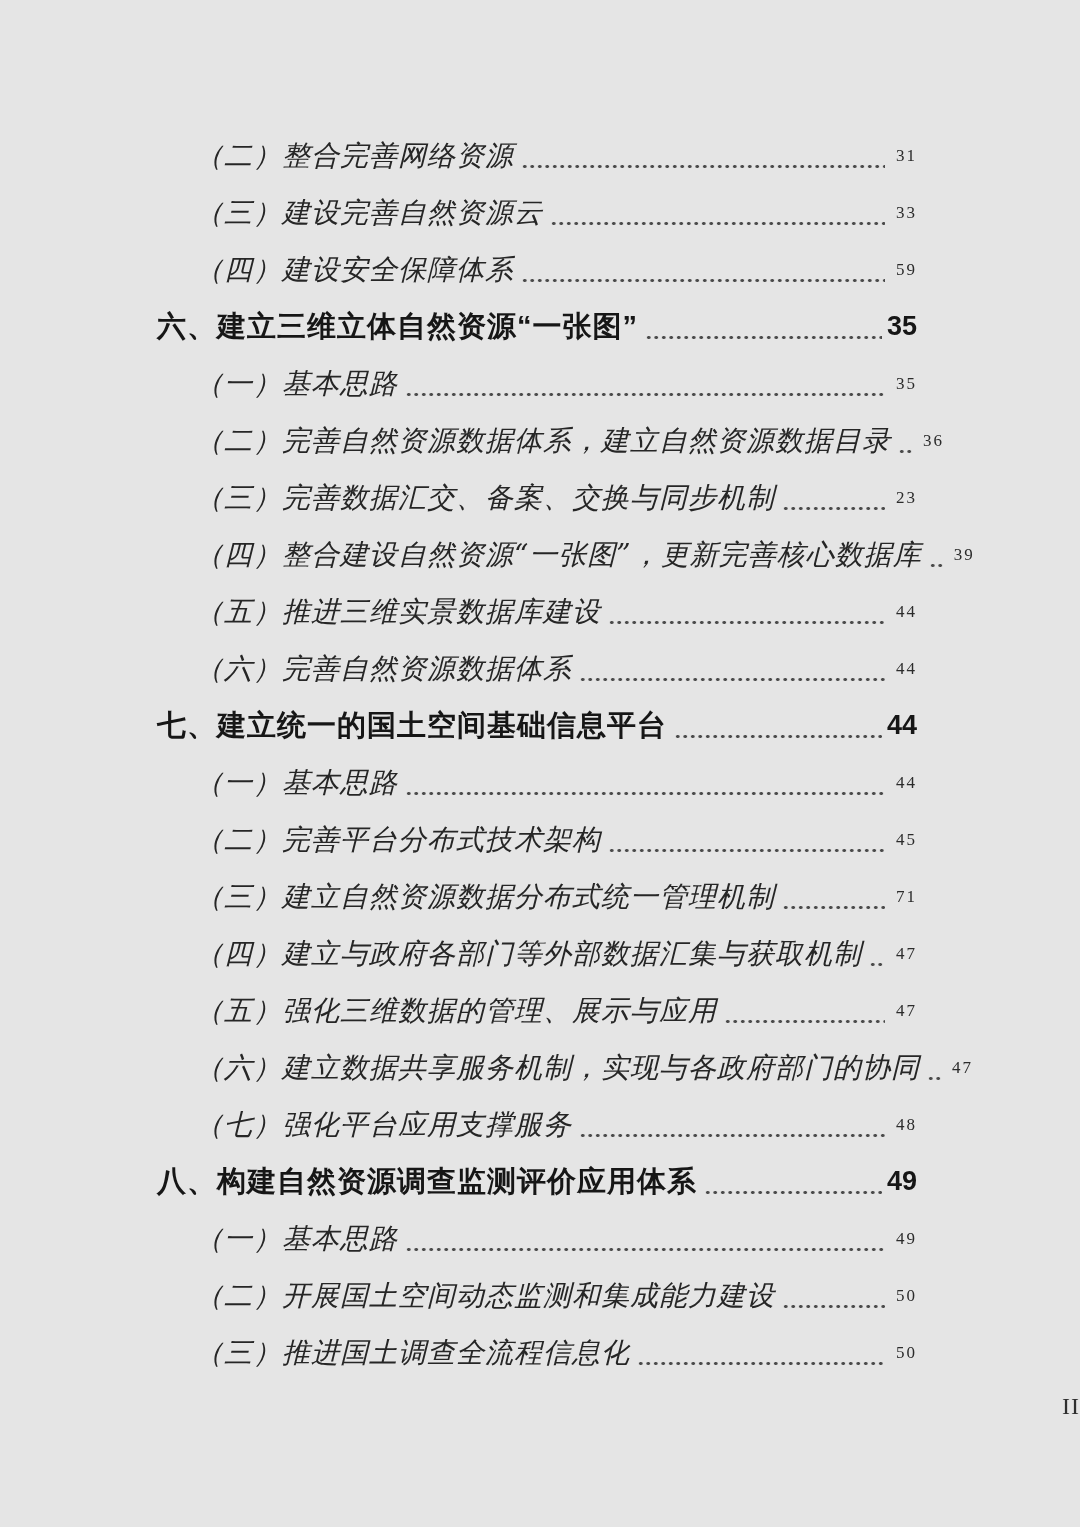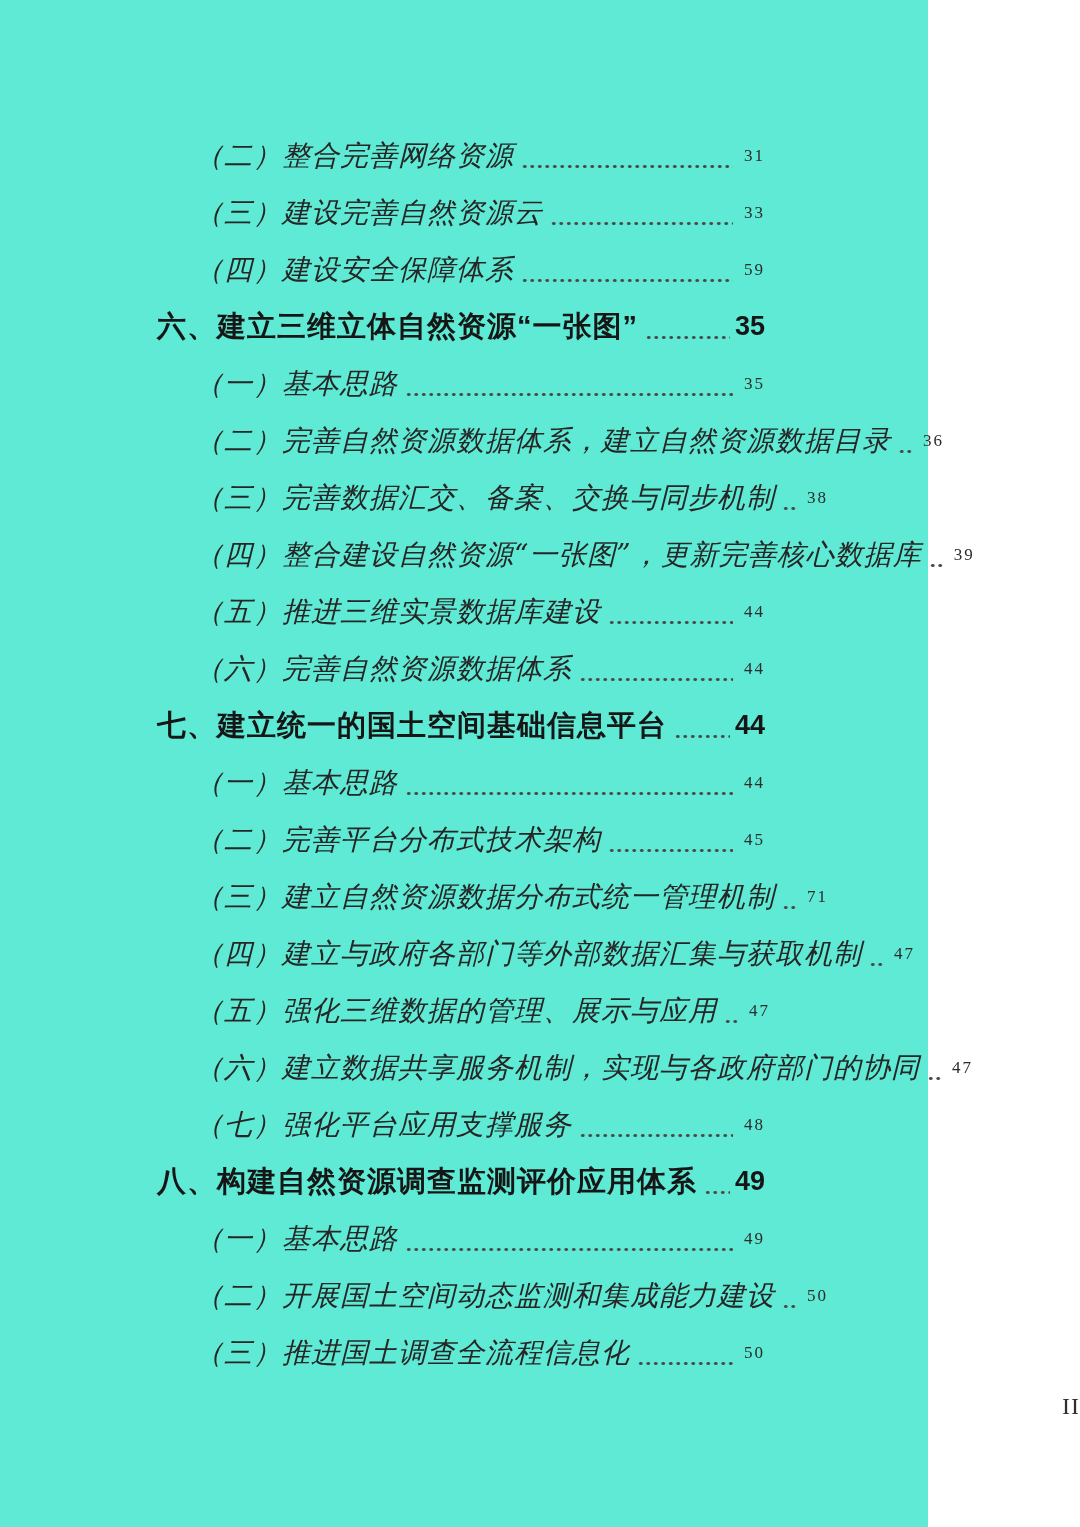--- a/index.html
+++ b/index.html
@@ -12,23 +12,23 @@
     height: 1527px;
     position: relative;
     overflow: hidden;
     font-family: "Liberation Serif", serif;
     color: #262626;
   }
   .page {
     position: absolute;
     top: 0;
     left: 0;
-    width: 928px;
+    width: 1080px;
     height: 1527px;
-    background: #5eead4;
+    background: #e5e5e5;
   }
   .toc-list {
     position: absolute;
     top: 127px;
     left: 157px;
     right: 163px;
   }
   .toc-row {
     height: 57px;
     display: flex;
@@ -124,21 +124,21 @@
       <span class="toc-page">35</span>
     </div>
       <div class="toc-row sub">
       <span class="toc-text">（二）完善自然资源数据体系，建立自然资源数据目录</span>
       <span class="toc-leader"></span>
       <span class="toc-page">36</span>
     </div>
       <div class="toc-row sub">
       <span class="toc-text">（三）完善数据汇交、备案、交换与同步机制</span>
       <span class="toc-leader"></span>
-      <span class="toc-page">38</span>
+      <span class="toc-page">23</span>
     </div>
       <div class="toc-row sub">
       <span class="toc-text">（四）整合建设自然资源“一张图”，更新完善核心数据库</span>
       <span class="toc-leader"></span>
       <span class="toc-page">39</span>
     </div>
       <div class="toc-row sub">
       <span class="toc-text">（五）推进三维实景数据库建设</span>
       <span class="toc-leader"></span>
       <span class="toc-page">44</span>

